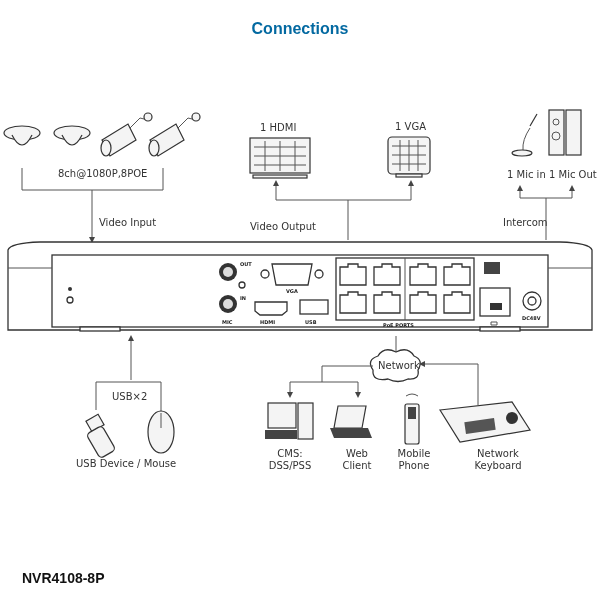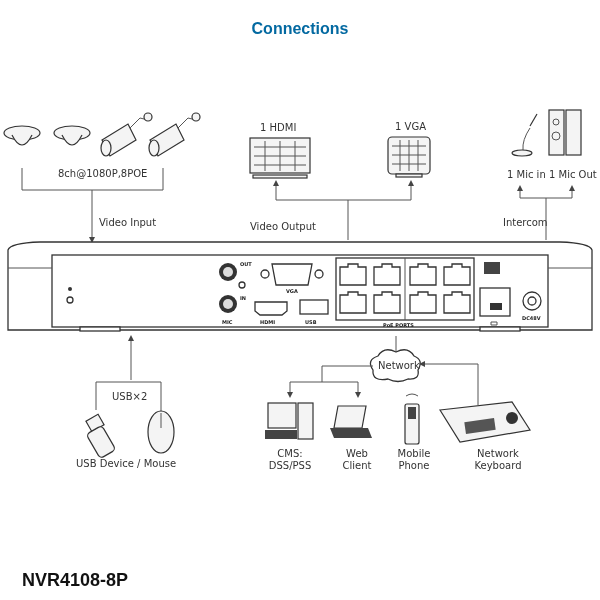--- a/index.html
+++ b/index.html
@@ -1,18 +1,18 @@
 <!DOCTYPE html>
 <html><head>
 <meta charset="utf-8">
 <style>
   html, body { margin: 0; padding: 0; background: #ffffff; }
   body { width: 600px; height: 600px; position: relative; overflow: hidden; font-family: "DejaVu Sans", sans-serif; }
   .title { position: absolute; left: 0; width: 600px; top: 20px; text-align: center; font-family: "Liberation Sans", sans-serif; font-weight: bold; font-size: 16px; color: #0369a1; }
-  .model { position: absolute; left: 22px; top: 570px; font-family: "Liberation Sans", sans-serif; font-weight: bold; font-size: 18px; color: #111; }
+  .model { position: absolute; left: 22px; top: 570px; font-family: "Liberation Sans", sans-serif; font-weight: bold; font-size: 14px; color: #111; }
   svg { position: absolute; left: 0; top: 0; }
   .lbl { font-family: "DejaVu Sans", sans-serif; font-size: 10px; fill: #333; }
   .tiny { font-family: "DejaVu Sans", sans-serif; font-size: 5px; font-weight: bold; fill: #222; }
   .ln { stroke: #555; stroke-width: 1; fill: none; }
   .dev { stroke: #333; fill: #fff; stroke-width: 1.3; }
   .icon { stroke: #333; fill: #f4f4f4; stroke-width: 1.2; }
 </style>
 </head>
 <body>
 

